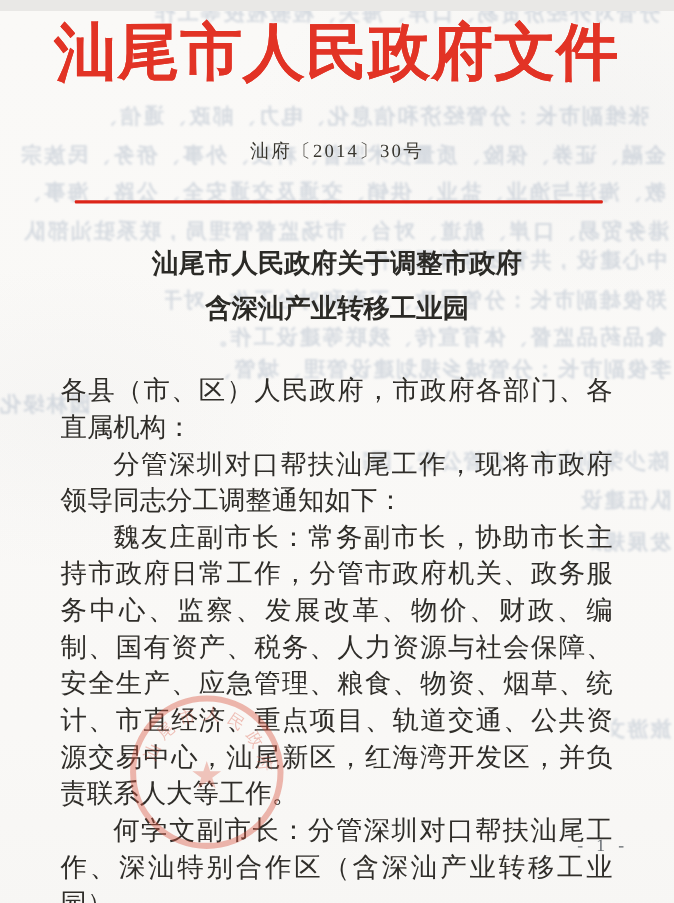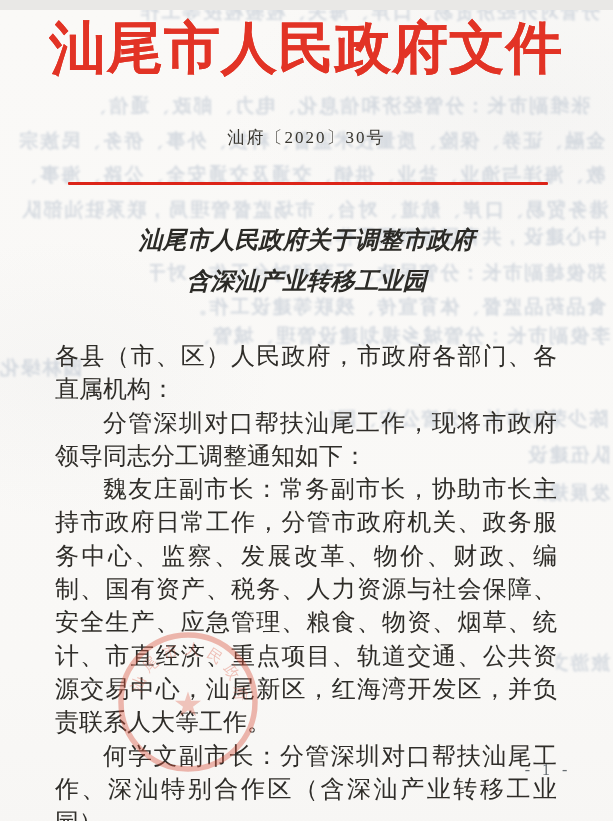--- a/index.html
+++ b/index.html
@@ -58,21 +58,20 @@
     border-radius: 1px;
   }
 
   .doc-title {
     position: absolute; top: 210px; left: 0; width: 613px;
     text-align: center;
     font-size: 24px;
     font-weight: bold;
     color: #2b2a26;
     line-height: 41px;
-    font-style: italic;
   }
 
   .body-text {
     position: absolute; top: 330px; left: 55px; width: 502px;
     font-size: 24px;
     line-height: 33.3px;
     color: #2f2d29;
     text-align: justify;
   }
   .body-text p { margin: 0; text-indent: 2em; }
@@ -112,21 +111,21 @@
     <div class="bleed-line" style="top:313px; left:200px; width:410px;">李俊副市长：分管城乡规划建设管理、城管、教育、卫生、</div>
     <div class="bleed-line" style="top:345px; left:0px;   width:82px;">园林绿化</div>
     <div class="bleed-line" style="top:396px; left:330px; width:278px;">陈少荣副市长：分管公安、国家安全、司法、消防等工作</div>
     <div class="bleed-line" style="top:432px; left:518px; width:92px;">队伍建设</div>
     <div class="bleed-line" style="top:470px; left:538px; width:72px;">发展规划</div>
     <div class="bleed-line" style="top:640px; left:556px; width:54px;">旅游文化</div>
   </div>
 
   <div class="header-title">汕尾市人民政府文件</div>
 
-  <div class="doc-number">汕府〔2020〕30号</div>
+  <div class="doc-number">汕府〔2014〕30号</div>
 
   <div class="red-rule"></div>
 
   <div class="doc-title">
     <div>汕尾市人民政府关于调整市政府</div>
     <div>含深汕产业转移工业园</div>
   </div>
 
   <div class="body-text">
     <p class="salutation">各县（市、区）人民政府，市政府各部门、各直属机构：</p>

